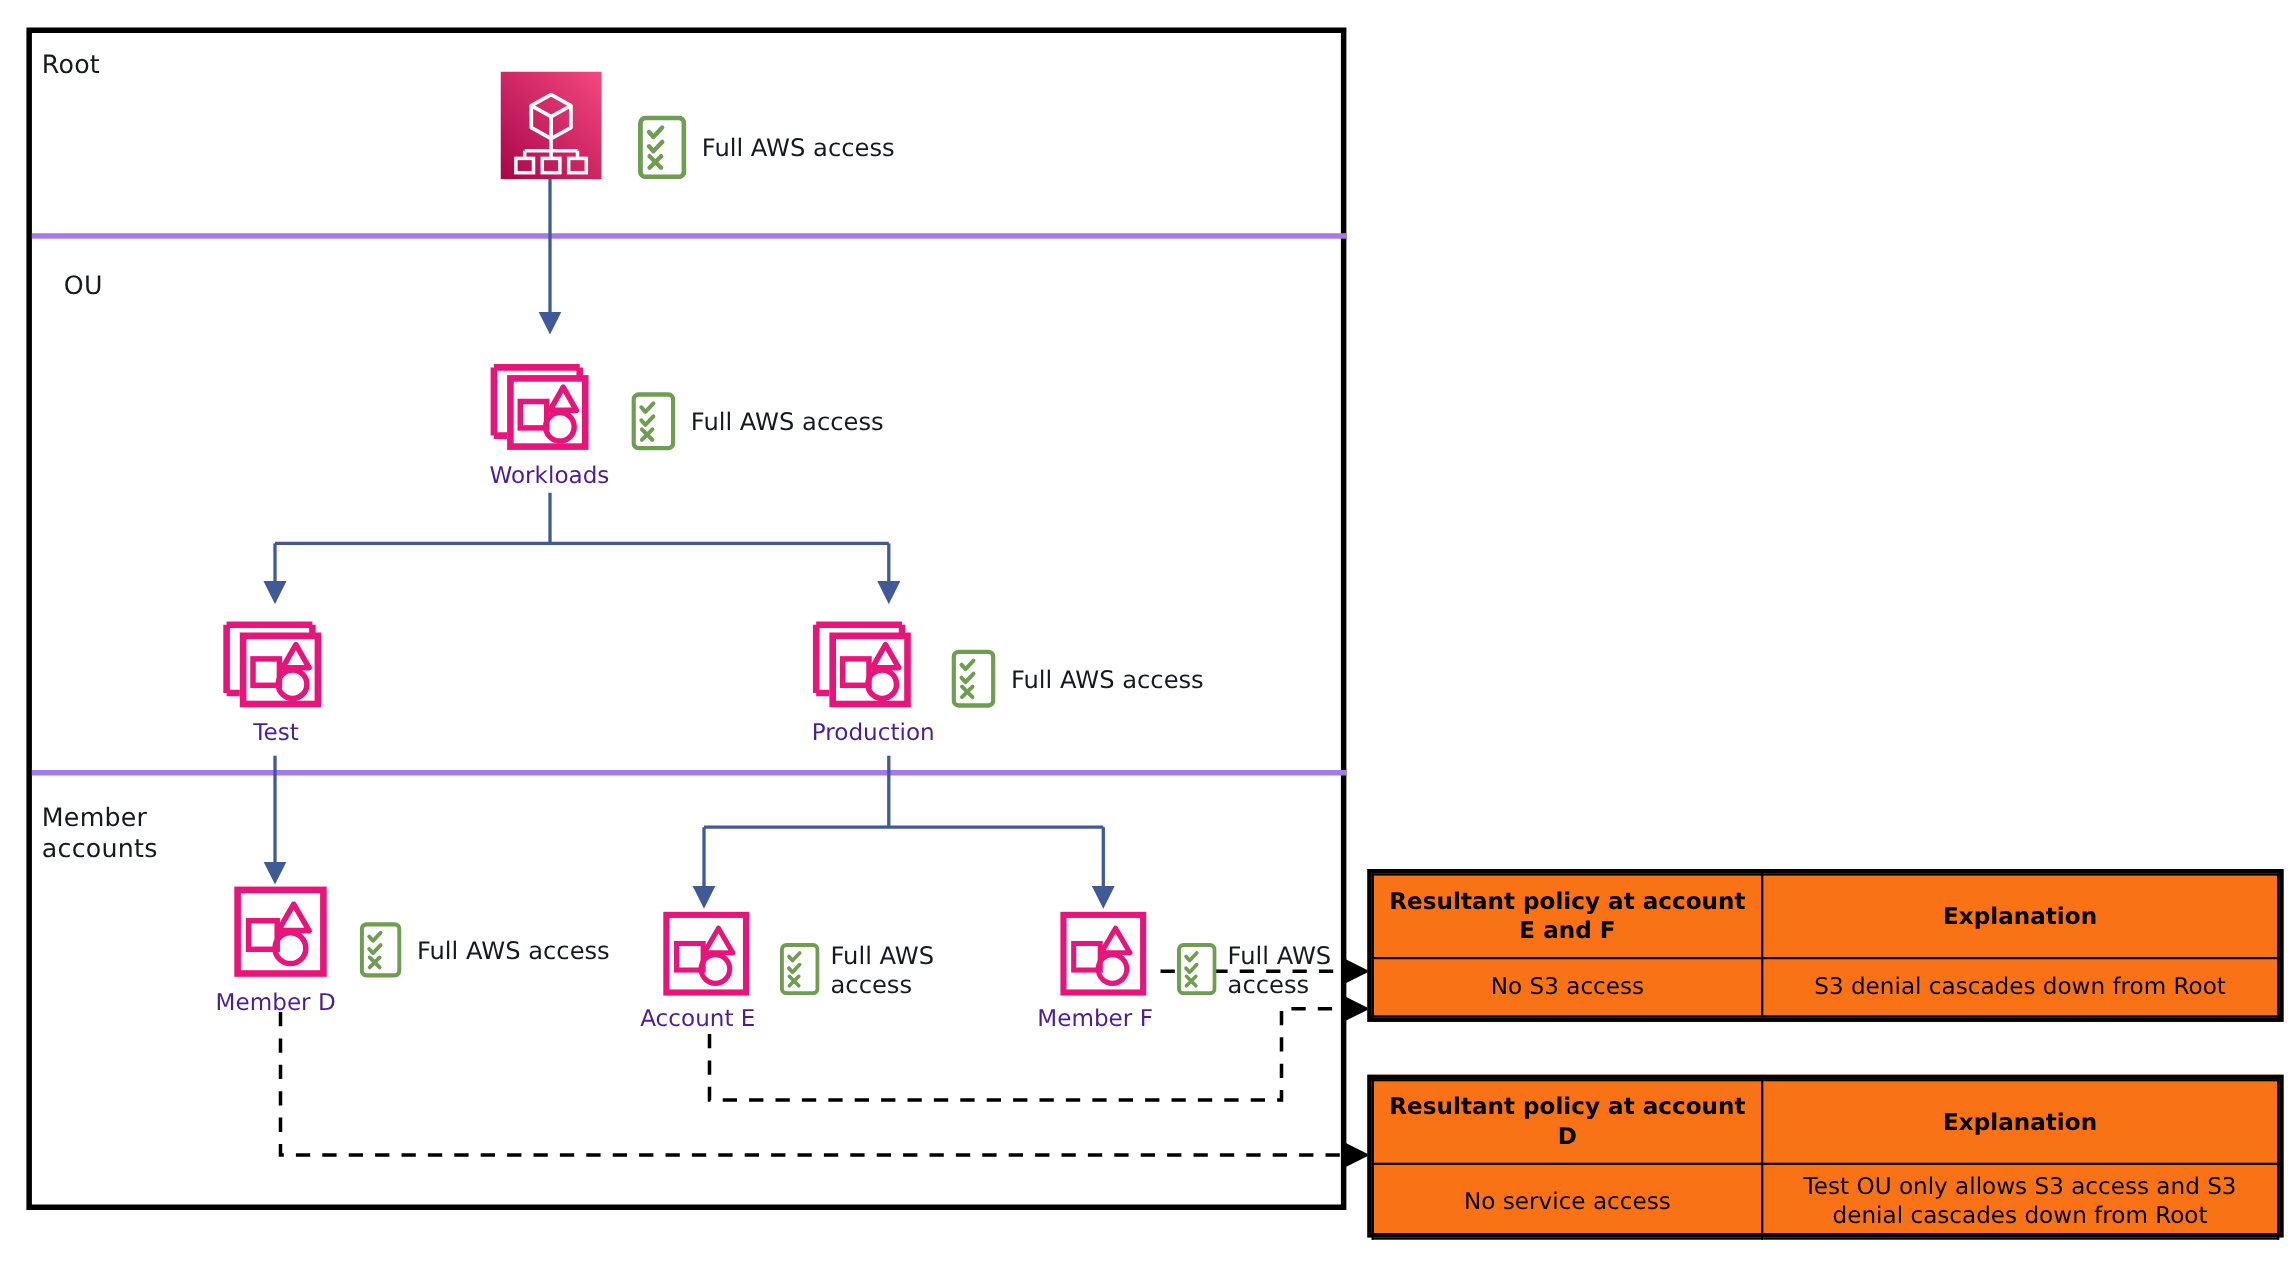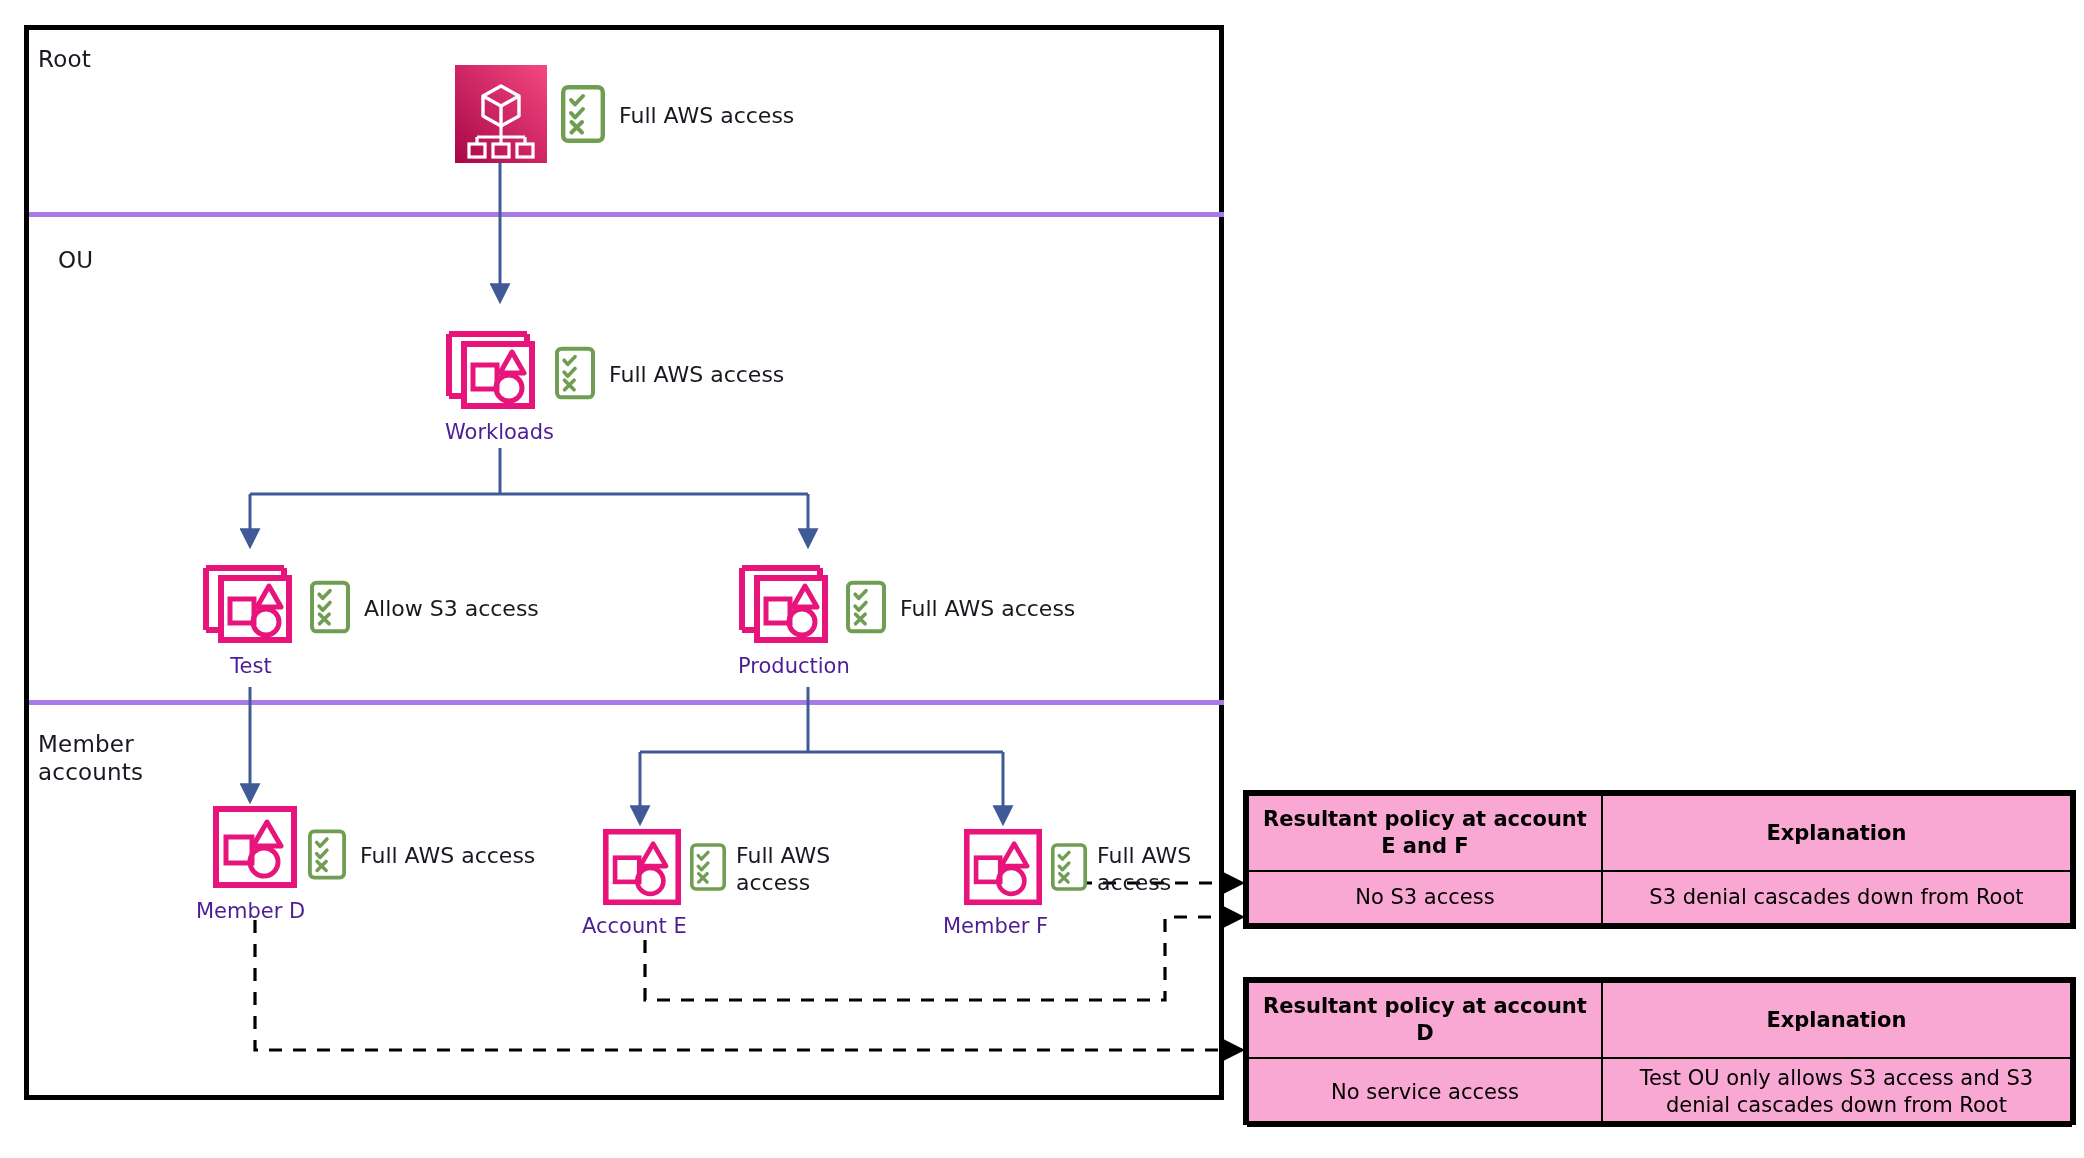--- a/index.html
+++ b/index.html
@@ -61,21 +61,22 @@
     width: 2084px; height: 1158px;
     pointer-events: none;
   }
 
   
   .node {
     position: absolute;
   }
   .node-row {
     display: flex;
-    align-items: center;
+    align-items: flex-end;
+    gap: 19px;
   }
   .node-caption {
     font-size: 21px;
     line-height: 25px;
     color: #4c1d95;
     text-align: center;
     margin-top: 6px;
     white-space: nowrap;
   }
   .policy-label {
@@ -94,21 +95,21 @@
     display: flex;
     align-items: center;
   }
   .badge-wrap { flex: none; }
 
   
   .result-table {
     position: absolute;
     border: 4px solid #000000;
     border-collapse: collapse;
-    background: #f9a8d4;
+    background: #f97316;
     box-sizing: border-box;
   }
   .result-table table {
     border-collapse: collapse;
     width: 100%;
     height: 100%;
   }
   .result-table th,
   .result-table td {
     border: 2px solid #000000;
@@ -269,35 +270,20 @@
       <div>
         <svg width="98" height="92" viewBox="0 0 98 92" xmlns="http://www.w3.org/2000/svg">
           <path d="M4 16 L4 78 M4 16 L82 16 M82 16 L82 26" fill="none" stroke="#e7157b" stroke-width="6"></path>
           <path d="M4 78 L16 78" fill="none" stroke="#e7157b" stroke-width="6"></path>
           <rect x="19" y="26" width="68" height="62" fill="#ffffff" stroke="#e7157b" stroke-width="6"></rect>
           <rect x="28" y="47" width="24" height="24" fill="none" stroke="#e7157b" stroke-width="5"></rect>
           <path d="M67 34 L79 55 L55 55 Z" fill="none" stroke="#e7157b" stroke-width="5" stroke-linejoin="round"></path>
           <circle cx="64" cy="70" r="13" fill="none" stroke="#e7157b" stroke-width="5"></circle>
         </svg>
       </div>
-      <div class="policy-col" style="margin-left:10px; padding-top:18px;">
-        <div class="policy-pair">
-          <span class="badge-wrap">
-            <svg width="40" height="54" viewBox="0 0 44 58" xmlns="http://www.w3.org/2000/svg">
-              <rect x="2.2" y="2.2" width="39.6" height="53.6" rx="5" ry="5" fill="#ffffff" stroke="#6f9e52" stroke-width="4.4"></rect>
-              <g stroke="#6f9e52" stroke-width="4" fill="none" stroke-linecap="round" stroke-linejoin="round">
-                <path d="M10 15 L14 19.5 L22 11"></path>
-                <path d="M10 28 L14 32.5 L22 24"></path>
-                <path d="M10.5 37 L21 47.5 M21 37 L10.5 47.5"></path>
-              </g>
-            </svg>
-          </span>
-          <span class="policy-label">Allow S3 access</span>
-        </div>
-      </div>
     </div>
     <div class="node-caption" style="width:98px;">Test</div>
   </div>
 
   <div class="node" id="node-production" style="left:738px; top:552px;">
     <div class="node-row">
       <div>
         <svg width="98" height="92" viewBox="0 0 98 92" xmlns="http://www.w3.org/2000/svg">
           <path d="M4 16 L4 78 M4 16 L82 16 M82 16 L82 26" fill="none" stroke="#e7157b" stroke-width="6"></path>
           <path d="M4 78 L16 78" fill="none" stroke="#e7157b" stroke-width="6"></path>

